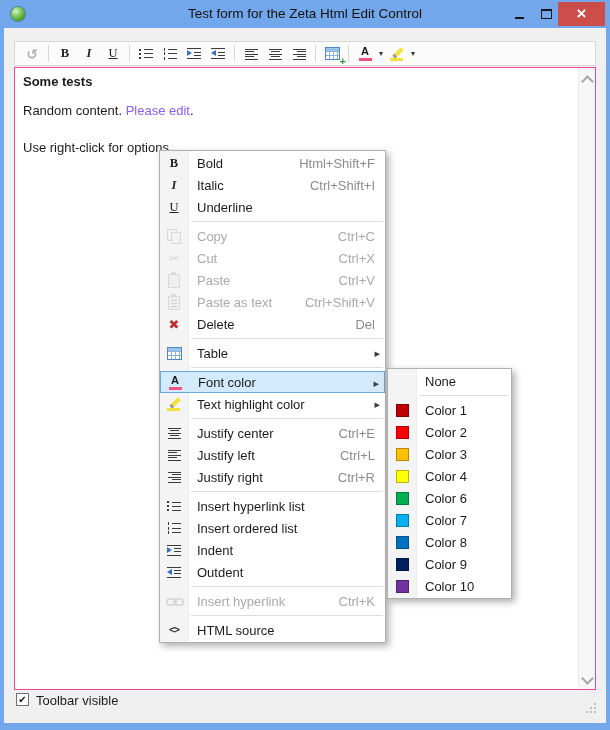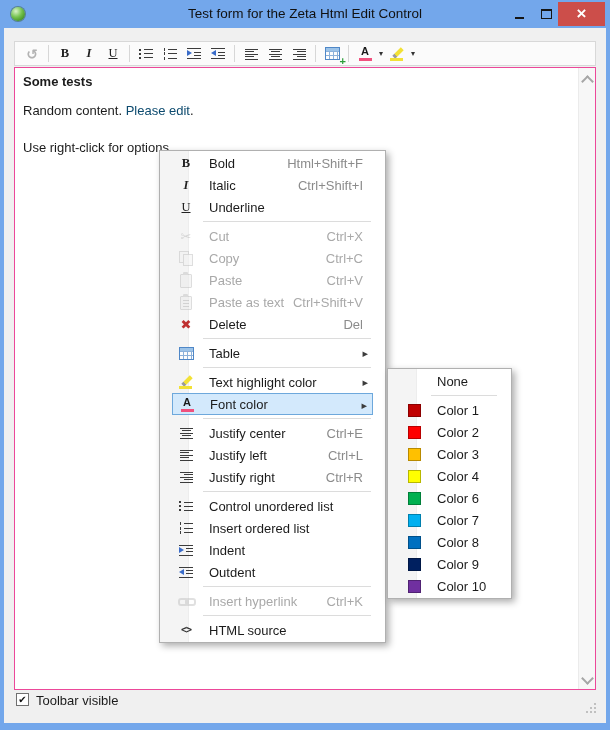--- a/index.html
+++ b/index.html
@@ -30,36 +30,36 @@
   .tsep{width:1px;height:17px;background:#d7d7d7;margin:0 4px;}
   .caret{width:8px;height:20px;display:flex;align-items:center;justify-content:center;}
   .caret::before{content:"▾";font-size:8px;color:#333}
   
   .editor{position:absolute;left:14px;top:67px;width:582px;height:623px;background:#fff;
     border:1px solid #ec4899;box-sizing:border-box;}
   .edline{position:absolute;left:8px;white-space:nowrap;}
   .ed-h{top:6px;font-weight:bold}
   .ed-p1{top:35px}
   .ed-p2{top:72px}
-  .green-link{color:#0c4a6e;}
+  .green-link{color:#8b5cf6;}
   .scroll{position:absolute;right:0;top:0;width:17px;height:100%;background:#f7f7f7;border-left:1px solid #ebebeb;box-sizing:border-box;}
   .chev{position:absolute;left:4px;width:7px;height:7px;border-left:2px solid #a6a6a6;border-top:2px solid #a6a6a6;}
   .chev.up{top:9px;transform:rotate(45deg)}
   .chev.down{bottom:6px;transform:rotate(225deg)}
   
   .chkrow{position:absolute;left:16px;top:693px;display:flex;gap:7px;}
   .chk{width:13px;height:13px;background:#fff;border:1px solid #707070;box-sizing:border-box;
        display:flex;align-items:center;justify-content:center;}
   .chk::before{content:"✔";font-size:10px;color:#111;margin-top:-1px}
   .grip{position:absolute;left:585px;top:702px;width:11px;height:11px;background-repeat:no-repeat;
     background-image:linear-gradient(#c0c0c0,#c0c0c0),linear-gradient(#c0c0c0,#c0c0c0),linear-gradient(#c0c0c0,#c0c0c0),
                      linear-gradient(#c0c0c0,#c0c0c0),linear-gradient(#c0c0c0,#c0c0c0),linear-gradient(#c0c0c0,#c0c0c0);
     background-size:2px 2px;background-position:9px 1px,9px 5px,5px 5px,9px 9px,5px 9px,1px 9px;}
   
-  .menu{position:absolute;background:#fff;border:1px solid #b0b0b0;box-shadow:3px 3px 7px rgba(0,0,0,.32);padding:1px 12px;box-sizing:border-box;}
+  .menu{position:absolute;background:#fff;border:1px solid #b0b0b0;box-shadow:3px 3px 7px rgba(0,0,0,.32);padding:1px 0;box-sizing:border-box;}
   .main-menu{left:159px;top:150px;width:227px;z-index:20;}
   .sub-menu{left:387px;top:368px;width:125px;z-index:21;}
   .gutterbg{position:absolute;left:0;top:0;bottom:0;width:28px;background:#f4f4f4;border-right:1px solid #ededed;}
   .mrow{position:relative;height:22px;display:flex;align-items:center;box-sizing:border-box;}
   .mrow .gut{width:28px;flex:none;display:flex;align-items:center;justify-content:center;}
   .mrow .lbl{margin-left:9px;flex:1;white-space:nowrap;}
   .mrow .sc{color:#8b8b8b;margin-right:10px;white-space:nowrap;}
   .sub-arrow{position:absolute;right:5px;top:0;height:22px;display:flex;align-items:center;}
   .sub-arrow::before{content:"▸";font-size:11px;color:#3c3c3c;}
   .mrow.hl{background:#d3e9fc;border:1px solid #6da8dc;}
@@ -229,34 +229,34 @@
     <div class="mrow">
         <span class="gut">
           <span class="ic ic-underline"></span>
         </span>
         <span class="lbl">Underline</span>
         <span class="sc"></span>
       </div>
     <div class="msep"></div>
     <div class="mrow disabled">
         <span class="gut">
+          <span class="ic ic-copy"></span>
+        </span>
+        <span class="lbl">Copy</span>
+        <span class="sc">Ctrl+C</span>
+      </div>
+    <div class="mrow disabled">
+        <span class="gut">
           <span class="ic ic-cut"></span>
         </span>
         <span class="lbl">Cut</span>
         <span class="sc">Ctrl+X</span>
       </div>
     <div class="mrow disabled">
         <span class="gut">
-          <span class="ic ic-copy"></span>
-        </span>
-        <span class="lbl">Copy</span>
-        <span class="sc">Ctrl+C</span>
-      </div>
-    <div class="mrow disabled">
-        <span class="gut">
           <span class="ic ic-paste"></span>
         </span>
         <span class="lbl">Paste</span>
         <span class="sc">Ctrl+V</span>
       </div>
     <div class="mrow disabled">
         <span class="gut">
           <span class="ic ic-pastetext"></span>
         </span>
         <span class="lbl">Paste as text</span>
@@ -271,34 +271,34 @@
       </div>
     <div class="msep"></div>
     <div class="mrow has-sub">
         <span class="gut">
           <span class="ic-table"></span>
         </span>
         <span class="lbl">Table</span>
         <span class="sub-arrow"></span>
       </div>
     <div class="msep"></div>
+    <div class="mrow has-sub hl">
+        <span class="gut">
+          <span class="ic ic-fontcolor"></span>
+        </span>
+        <span class="lbl">Font color</span>
+        <span class="sub-arrow"></span>
+      </div>
     <div class="mrow has-sub">
         <span class="gut">
           <span class="ic ic-highlight"></span>
         </span>
         <span class="lbl">Text highlight color</span>
         <span class="sub-arrow"></span>
       </div>
-    <div class="mrow has-sub hl">
-        <span class="gut">
-          <span class="ic ic-fontcolor"></span>
-        </span>
-        <span class="lbl">Font color</span>
-        <span class="sub-arrow"></span>
-      </div>
     <div class="msep"></div>
     <div class="mrow">
         <span class="gut">
           <span class="ic ic-lines ic-align-c"></span>
         </span>
         <span class="lbl">Justify center</span>
         <span class="sc">Ctrl+E</span>
       </div>
     <div class="mrow">
         <span class="gut">
@@ -312,21 +312,21 @@
           <span class="ic ic-lines ic-align-r"></span>
         </span>
         <span class="lbl">Justify right</span>
         <span class="sc">Ctrl+R</span>
       </div>
     <div class="msep"></div>
     <div class="mrow">
         <span class="gut">
           <span class="ic ic-ul"></span>
         </span>
-        <span class="lbl">Control unordered list</span>
+        <span class="lbl">Insert hyperlink list</span>
         <span class="sc"></span>
       </div>
     <div class="mrow">
         <span class="gut">
           <span class="ic ic-ol"></span>
         </span>
         <span class="lbl">Insert ordered list</span>
         <span class="sc"></span>
       </div>
     <div class="mrow">

